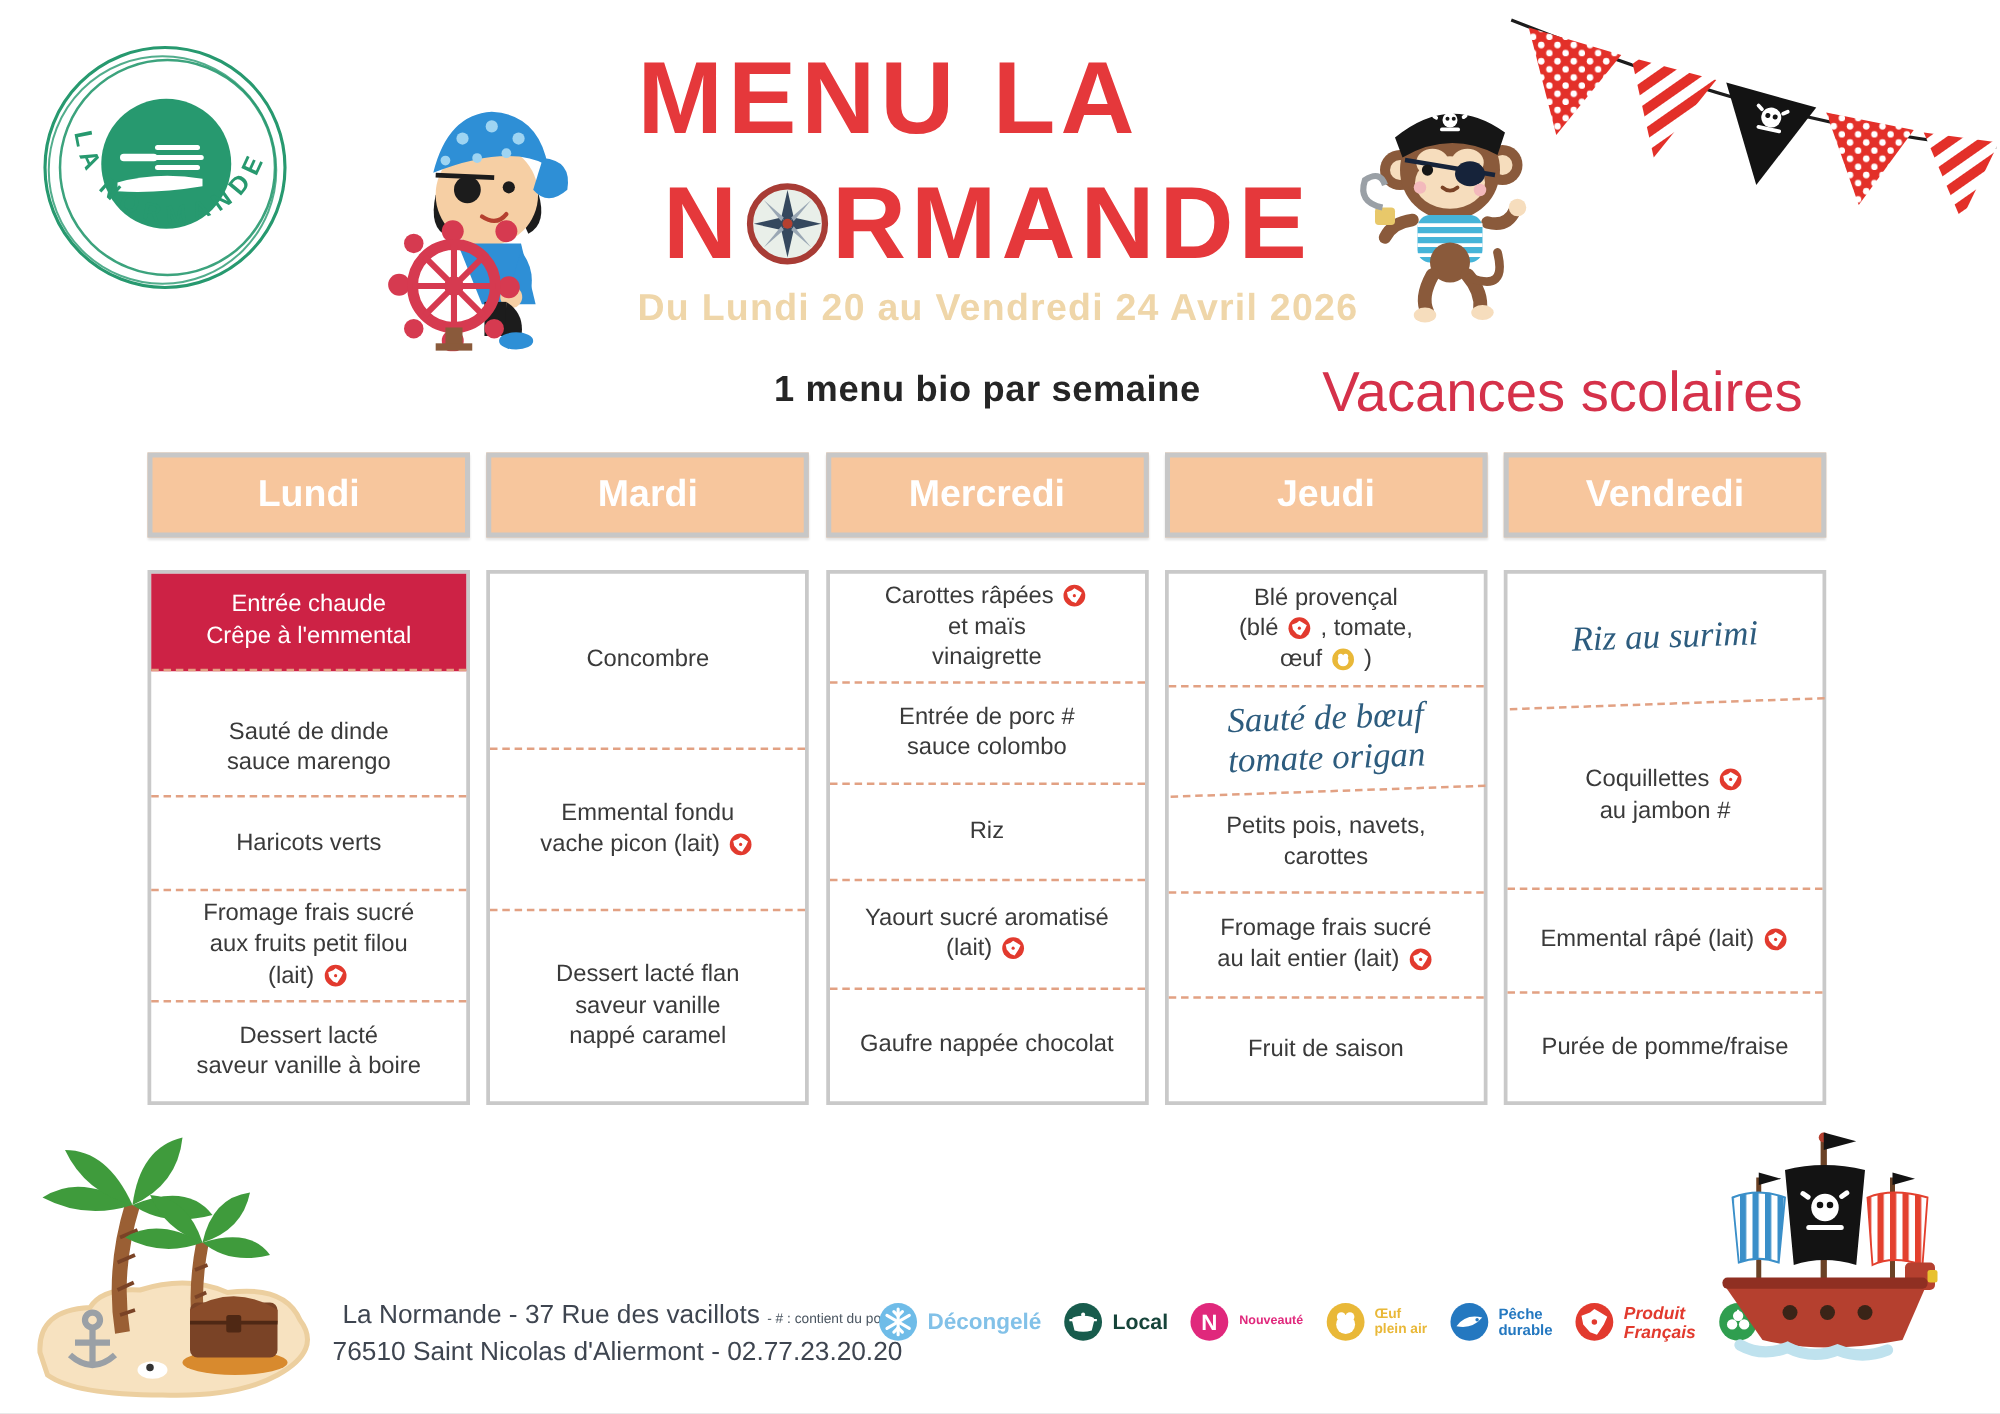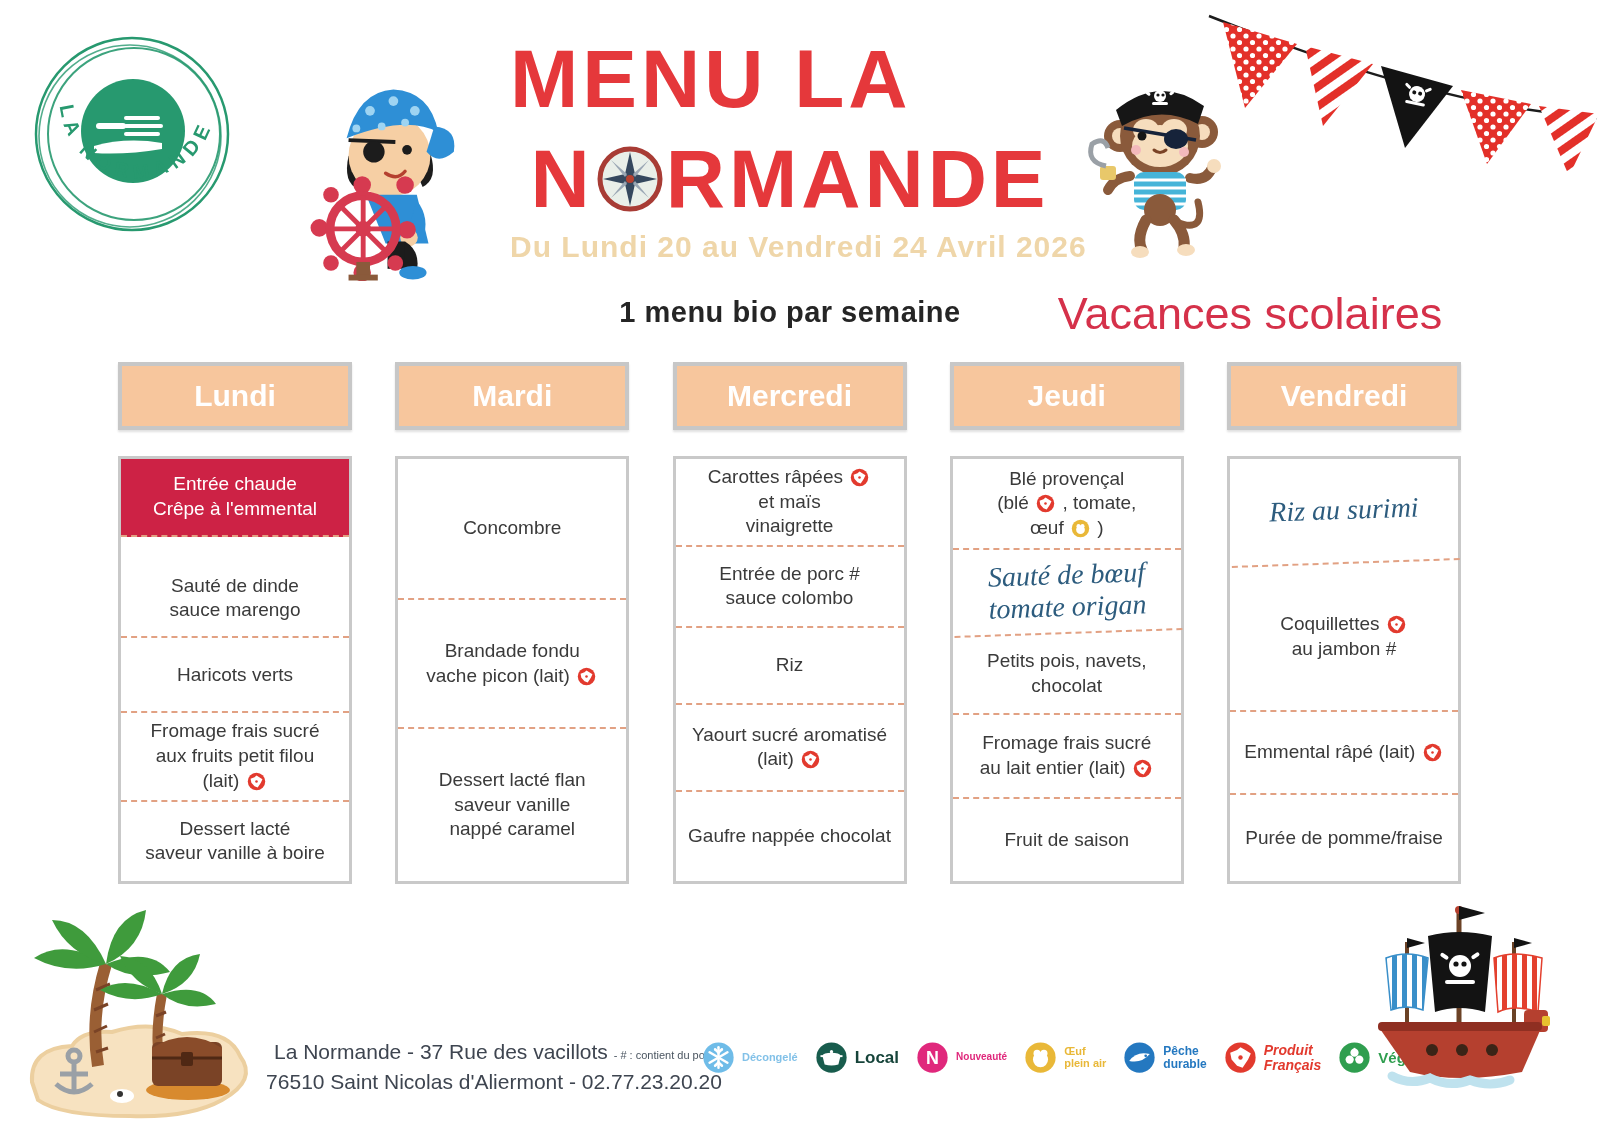--- a/index.html
+++ b/index.html
@@ -18,21 +18,21 @@
   .compass { margin:0 1px; }
   .date-range { margin-top:10px; font-weight:bold; font-size:30px; color:#efd6a9; letter-spacing:1px; white-space:nowrap; }
 
   .bio-note { position:absolute; left:520px; top:296px; width:540px; text-align:center;
               font-weight:bold; font-size:29px; color:#252525; letter-spacing:.5px; }
   .holiday-note { position:absolute; left:1030px; top:288px; width:440px; text-align:center;
               font-size:45px; color:#d5314a; font-weight:normal; }
 
   
   .days-row { position:absolute; left:118px; top:362px; width:1343px; display:flex; justify-content:space-between; }
-  .day-column { width:234px; display:flex; flex-direction:column; }
+  .day-column { width:258px; display:flex; flex-direction:column; }
   .day-header { height:68px; background:#f7c69d; border:4px solid #c7c7c7; display:flex; align-items:center; justify-content:center;
                 color:#ffffff; font-weight:bold; font-size:30px; box-shadow:0 2px 2px rgba(0,0,0,.12); }
   .day-card { margin-top:26px; height:428px; background:#ffffff; border:3px solid #c9c9c9; display:flex; flex-direction:column; }
   .menu-item { flex:1 1 0; display:flex; flex-direction:column; align-items:center; justify-content:center;
                padding:6px 8px; text-align:center; font-size:19px; line-height:1.3; color:#3a3a3a; }
   .menu-item:not(:last-child) { border-bottom:2px dashed #e2a183; }
   .menu-item.highlight { background:#cd2245; color:#ffffff; }
   .menu-item.handwritten { font-family:"Liberation Serif", serif; font-style:italic; color:#2d5c7e;
                            font-size:28px; transform:rotate(-2deg); line-height:1.15; }
   .inline-icon { vertical-align:-4px; margin:0 2px; }
@@ -41,21 +41,21 @@
   .island { position:absolute; left:10px; top:880px; }
   .ship { position:absolute; left:1352px; top:898px; }
   .address { position:absolute; left:248px; top:1040px; width:492px; text-align:center; color:#3e4550; }
   .address-line1 { font-size:21px; white-space:nowrap; }
   .pork-note { font-size:11px; color:#4a5560; }
   .address-line2 { font-size:21px; margin-top:6px; white-space:nowrap; }
 
   .legend { position:absolute; left:700px; top:1041px; display:flex; align-items:center; gap:15px; }
   .legend-item { display:flex; align-items:center; gap:5px; }
   .legend-label { font-weight:bold; white-space:pre-line; line-height:1.05; }
-  .legend-item[data-kind="snowflake-icon"] .legend-label { color:#82c1e8; font-size:11px;text-align:center; }
+  .legend-item[data-kind="snowflake-icon"] .legend-label { color:#82c1e8; font-size:18px;text-align:center; }
   .legend-item[data-kind="pot-icon"] .legend-label { color:#16443a; font-size:17px; }
   .legend-item[data-kind="nouveaute-icon"] .legend-label { color:#e0287c; font-size:10px; }
   .legend-item[data-kind="egg-icon"] .legend-label { color:#e9b838; font-size:11px; }
   .legend-item[data-kind="fish-icon"] .legend-label { color:#2478c0; font-size:12px; }
   .legend-item[data-kind="france-icon"] .legend-label { color:#e23a2e; font-size:14px;font-style:italic; }
   .legend-item[data-kind="leaf-icon"] .legend-label { color:#2f9e4f; font-size:15px; }
 </style>
 </head>
 <body>
 
@@ -265,21 +265,21 @@
           </div>
         </div>
       </div>
       <div class="day-column">
         <div class="day-header">Mardi</div>
         <div class="day-card">
           <div class="menu-item" style="flex-grow: 1;">
             <div>Concombre</div>
           </div>
           <div class="menu-item" style="flex-grow: 0.9;">
-            <div>Brandade fondu</div>
+            <div>Emmental fondu</div>
             <div>vache picon (lait) <svg viewBox="0 0 24 24" width="19" height="19" class="inline-icon">
                 <circle cx="12" cy="12" r="11" fill="#e23a2e"></circle>
                 <path d="M12 4.5 L15.5 6.5 L19.5 9 L17.5 13.5 L13.5 19.5 L9.5 18 L5.5 13.5 L4.5 8.5 L9.5 6.5 Z" fill="#fff"></path>
                 <circle cx="12" cy="12" r="1.6" fill="#e23a2e"></circle>
               </svg></div>
           </div>
           <div class="menu-item" style="flex-grow: 1.1;">
             <div>Dessert lacté flan</div>
             <div>saveur vanille</div>
             <div>nappé caramel</div>
@@ -334,21 +334,21 @@
                 <circle cx="9.5" cy="9" r="2.6" fill="#fff"></circle>
                 <circle cx="14.5" cy="9" r="2.6" fill="#fff"></circle>
               </svg> )</div>
           </div>
           <div class="menu-item handwritten" style="flex-grow: 1;">
             <div>Sauté de bœuf</div>
             <div>tomate origan</div>
           </div>
           <div class="menu-item" style="flex-grow: 0.95;">
             <div>Petits pois, navets,</div>
-            <div>chocolat</div>
+            <div>carottes</div>
           </div>
           <div class="menu-item" style="flex-grow: 1;">
             <div>Fromage frais sucré</div>
             <div>au lait entier (lait) <svg viewBox="0 0 24 24" width="19" height="19" class="inline-icon">
                 <circle cx="12" cy="12" r="11" fill="#e23a2e"></circle>
                 <path d="M12 4.5 L15.5 6.5 L19.5 9 L17.5 13.5 L13.5 19.5 L9.5 18 L5.5 13.5 L4.5 8.5 L9.5 6.5 Z" fill="#fff"></path>
                 <circle cx="12" cy="12" r="1.6" fill="#e23a2e"></circle>
               </svg></div>
           </div>
           <div class="menu-item" style="flex-grow: 1;">

